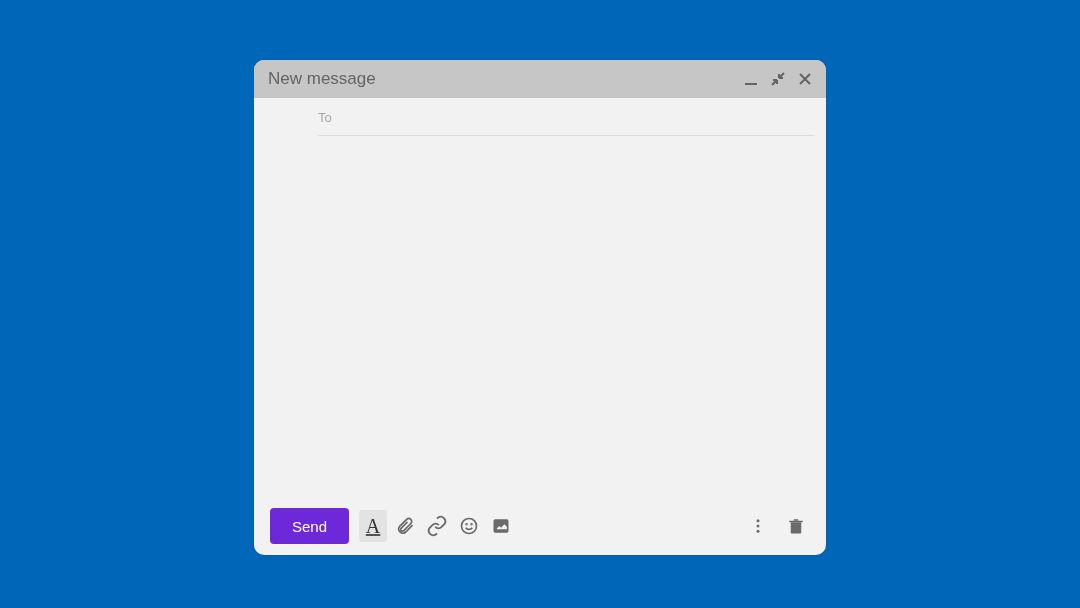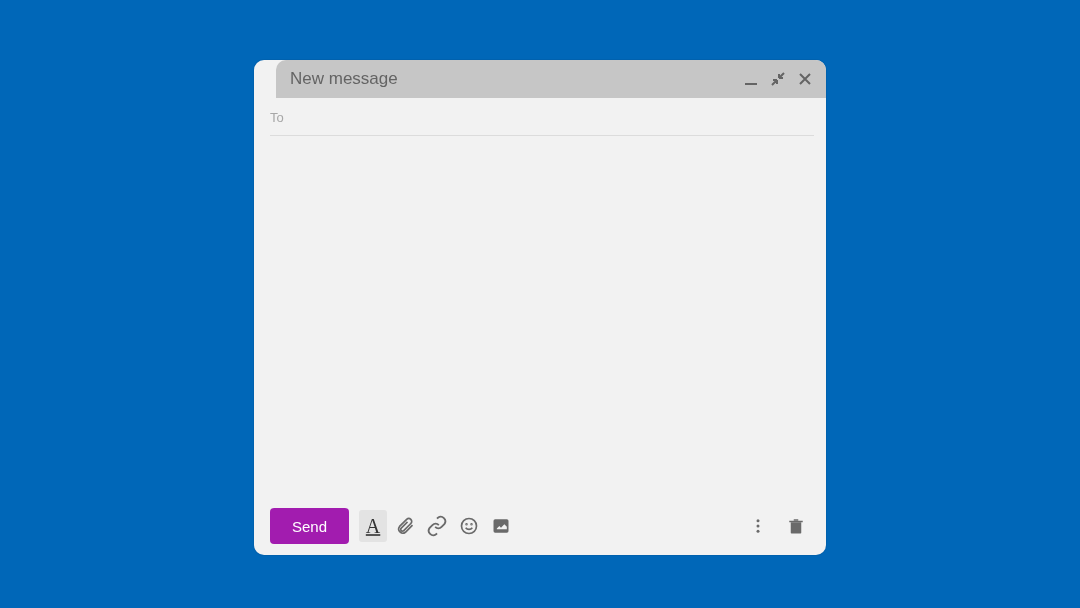--- a/index.html
+++ b/index.html
@@ -23,41 +23,41 @@
       flex-direction: column;
       box-shadow: 0 0 0 1px rgba(0,0,0,0.05);
     }
     .header {
       height: 38px;
       background: #c6c6c6;
       border-radius: 10px 10px 0 0;
       display: flex;
       align-items: center;
       padding: 0 14px;
-      margin-left: 22px;
     }
     .header-title {
       font-size: 17px;
       color: #646464;
       flex: 1;
     }
     .header-controls {
       display: flex;
       align-items: center;
       gap: 12px;
     }
     .header-btn {
       color: #646464;
       cursor: pointer;
       display: flex;
       align-items: center;
       justify-content: center;
     }
     .fields {
       padding: 2px 12px 0 16px;
+      margin-left: 48px;
     }
     .field-row {
       border-bottom: 1px solid #dcdcdc;
       height: 36px;
       display: flex;
       align-items: center;
     }
     .field-input {
       border: none;
       outline: none;
@@ -84,21 +84,21 @@
       font-size: 14px;
       font-family: inherit;
     }
     .footer {
       height: 58px;
       display: flex;
       align-items: center;
       padding: 0 16px;
     }
     .send-btn {
-      background: #a21caf;
+      background: #6d28d9;
       color: #fff;
       border: none;
       border-radius: 4px;
       padding: 0 22px;
       height: 36px;
       font-size: 15px;
       cursor: pointer;
     }
     .toolbar {
       display: flex;

